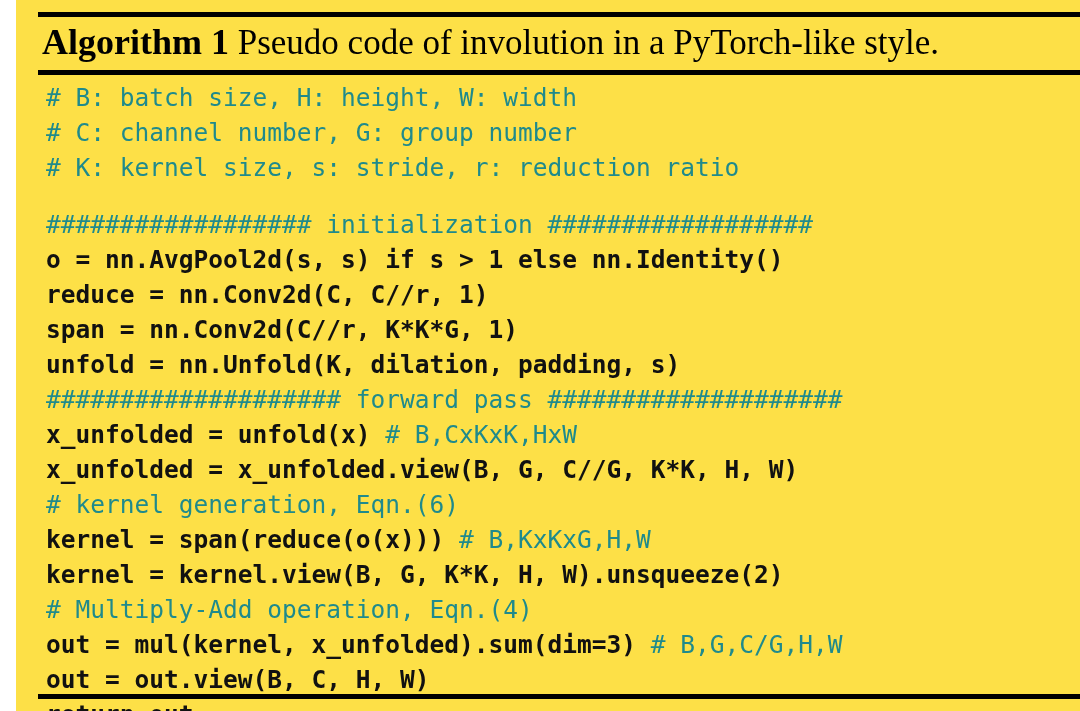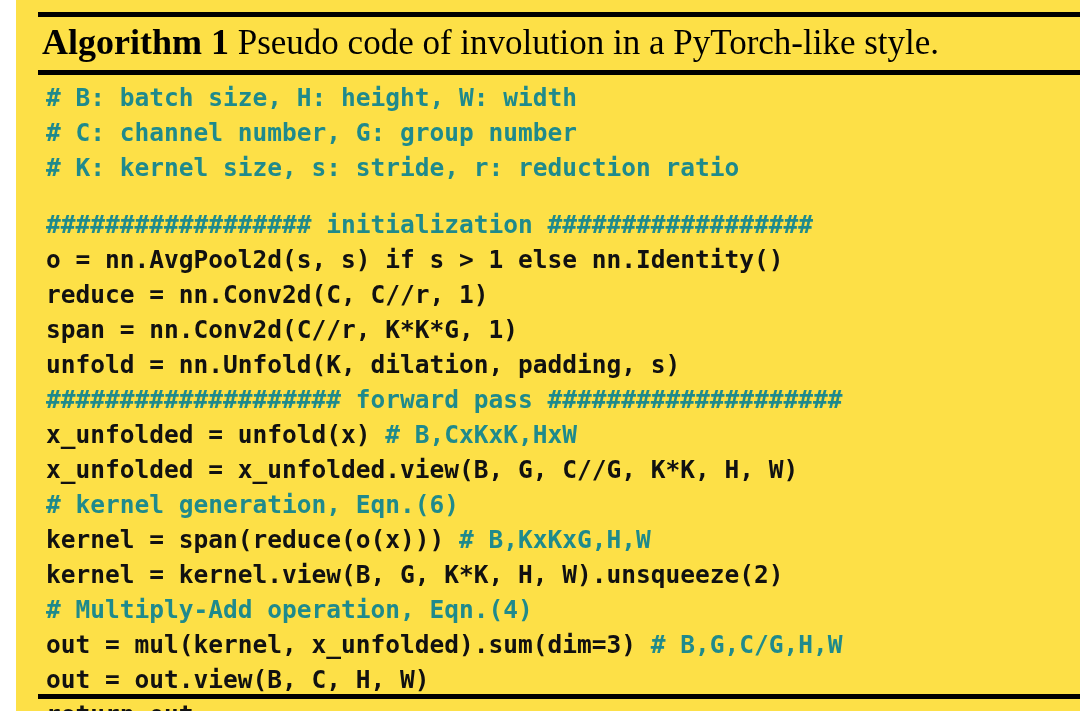--- a/index.html
+++ b/index.html
@@ -64,21 +64,21 @@
     letter-spacing: 0px;
     color: #000000;
     white-space: pre;
   }
   .code-line {
     height: 35px;
     white-space: pre;
     font-family: "DejaVu Sans Mono", "Liberation Mono", monospace;
   }
   .code-line.blank { height: 22px; }
-  .tok-comment { color: #1f8a8c; font-weight: bold; }
+  .tok-comment { color: #1f8a8c; }
   .tok-code    { color: #111111; font-weight: bold; }
 </style>
 </head>
 <body>
 
 <div id="algorithm-box">
 
   <div class="rule rule-top"></div>
 
   <div id="algorithm-title"><span class="caption-label">Algorithm 1</span><span class="caption-text"> Pseudo code of involution in a PyTorch-like style.</span></div>

